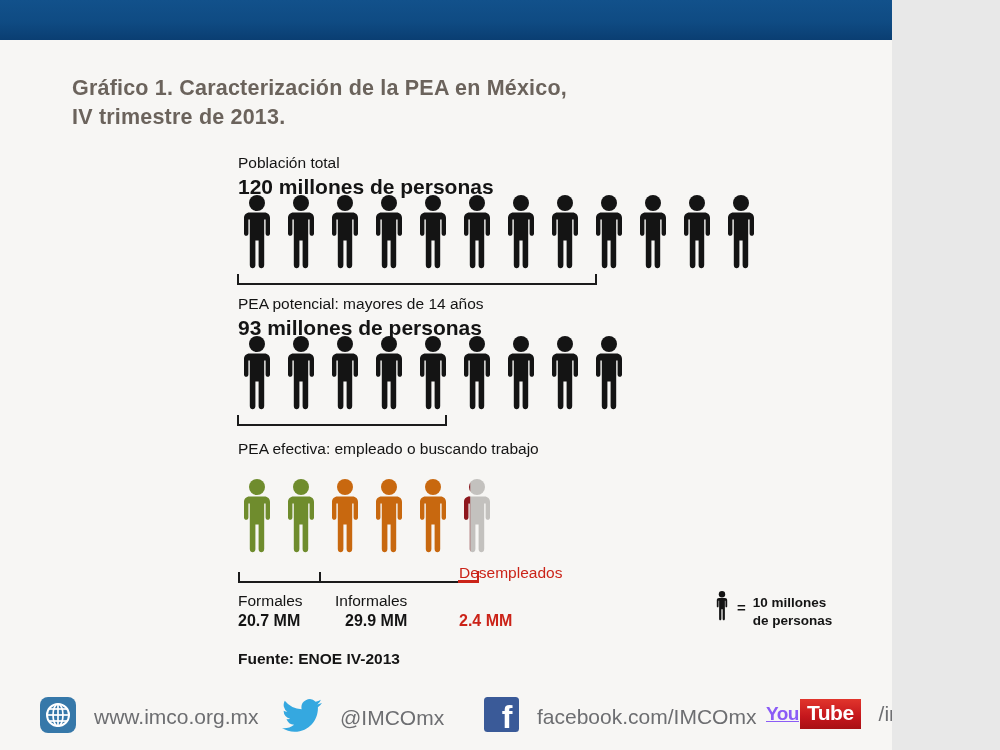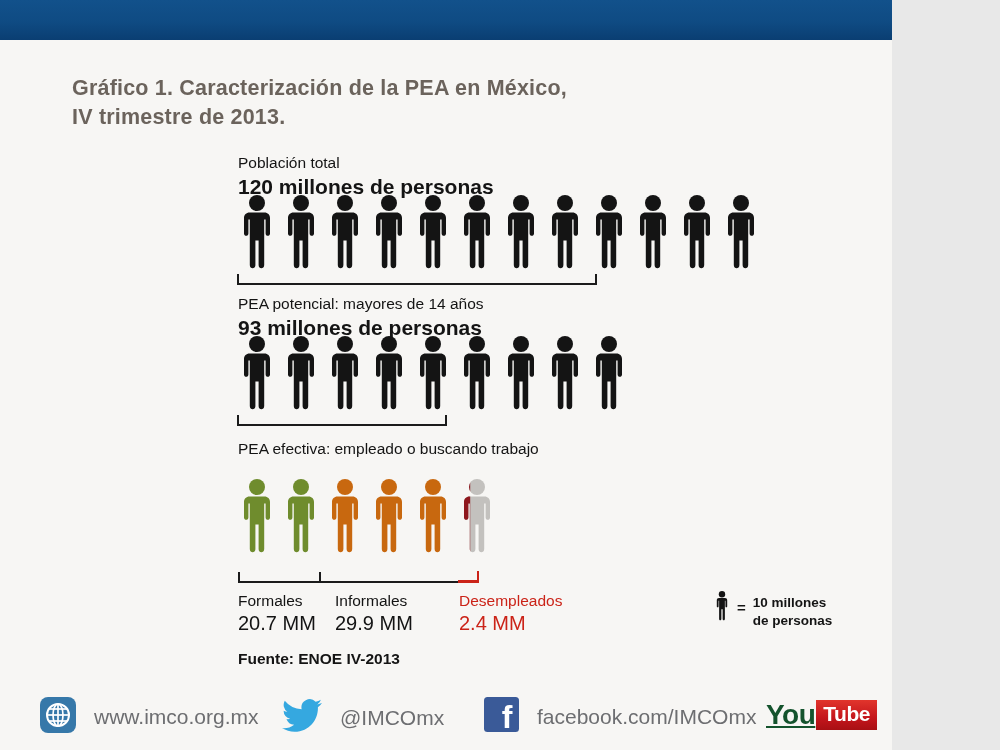--- a/index.html
+++ b/index.html
@@ -14,30 +14,30 @@
   .icon-row{position:absolute;display:flex;gap:4px;}
   .person{display:block;}
   .partial-icon{position:relative;width:40px;height:75px;}
   .partial-base{position:absolute;left:0;top:0;}
   .red-clip{position:absolute;left:0;top:0;width:40px;height:75px;clip-path:inset(0 67% 0 0);}
   .bracket{position:absolute;height:9px;border-left:2px solid #1b1b1b;border-right:2px solid #1b1b1b;
            border-bottom:2px solid #1b1b1b;}
   .bracket-seg{position:absolute;height:9px;border-left:2px solid #1b1b1b;border-bottom:2px solid #1b1b1b;}
   .bracket-red{position:absolute;height:9px;border-right:2px solid #cb2318;border-bottom:3px solid #cb2318;}
   .grp-label{position:absolute;font-size:15.5px;color:#141414;}
-  .grp-value{position:absolute;font-size:20px;font-weight:normal;color:#141414;}
+  .grp-value{position:absolute;font-size:16px;font-weight:bold;color:#141414;}
   .red-text{color:#cb2318;}
   .legend{position:absolute;left:714px;top:591px;display:flex;align-items:flex-start;gap:7px;}
   .legend-eq{font-size:15px;font-weight:bold;color:#141414;margin-top:8px;}
   .legend-text{font-size:13.5px;font-weight:bold;color:#141414;line-height:17.5px;margin-top:3px;}
   .source{position:absolute;left:238px;top:650px;font-size:15.5px;font-weight:bold;color:#141414;}
   .footer-item{position:absolute;display:flex;align-items:center;gap:18px;}
   .footer-text{font-size:21px;color:#6d6e71;}
   .yt-logo{display:flex;align-items:center;gap:1px;}
-  .yt-you{font-size:28px;font-weight:bold;color:#14532d;letter-spacing:-.5px;text-decoration:underline;}
+  .yt-you{font-size:19px;font-weight:bold;color:#8b5cf6;letter-spacing:-.5px;text-decoration:underline;}
   .yt-tube{background:linear-gradient(180deg,#e1352c 0%,#c4161c 60%,#a81014 100%);color:#fff;
            font-size:21px;font-weight:bold;border-radius:0;padding:2px 7px 4px 7px;letter-spacing:-.5px;}
 </style>
 </head>
 <body>
 
 <div class="canvas">
 
   <div class="topbar"></div>
 
@@ -181,23 +181,23 @@
     </div>
 
   <div class="bracket-seg" style="left:238px;top:572px;width:81px"></div>
   <div class="bracket-seg" style="left:319px;top:572px;width:139px"></div>
   <div class="bracket-red" style="left:458px;top:571px;width:19px"></div>
 
   <div class="grp-label" style="left:238px;top:592px">Formales</div>
   <div class="grp-value" style="left:238px;top:612px">20.7 MM</div>
 
   <div class="grp-label" style="left:335px;top:592px">Informales</div>
-  <div class="grp-value" style="left:335px;top:612px">29.9 MM</div>
-
-  <div class="grp-label red-text" style="left:459px;top:592px">Desempleados</div>
+  <div class="grp-value" style="left:345px;top:612px">29.9 MM</div>
+
+  <div class="grp-label red-text" style="left:459px;top:564px">Desempleados</div>
   <div class="grp-value red-text" style="left:459px;top:612px">2.4 MM</div>
 
   <div class="legend">
     <span id="legend-icon">
         <svg class="person" width="16" height="30" viewBox="0 0 40 75">
           <circle cx="20" cy="8" r="8" fill="#141414"></circle>
           <path d="M12.5 17.5 h15 c3.2 0 5.5 2.3 5.5 5.5 v15.5 c0 3.1 -4.4 3.1 -4.4 0 V24.5 h-1.4 V70 c0 4.4 -5.6 4.4 -5.6 0 V45.5 h-3.2 V70 c0 4.4 -5.6 4.4 -5.6 0 V24.5 h-1.4 v14 c0 3.1 -4.4 3.1 -4.4 0 V23 c0 -3.2 2.3 -5.5 5.5 -5.5 z" fill="#141414"></path>
         </svg>
       </span>
     <span class="legend-eq">=</span>

